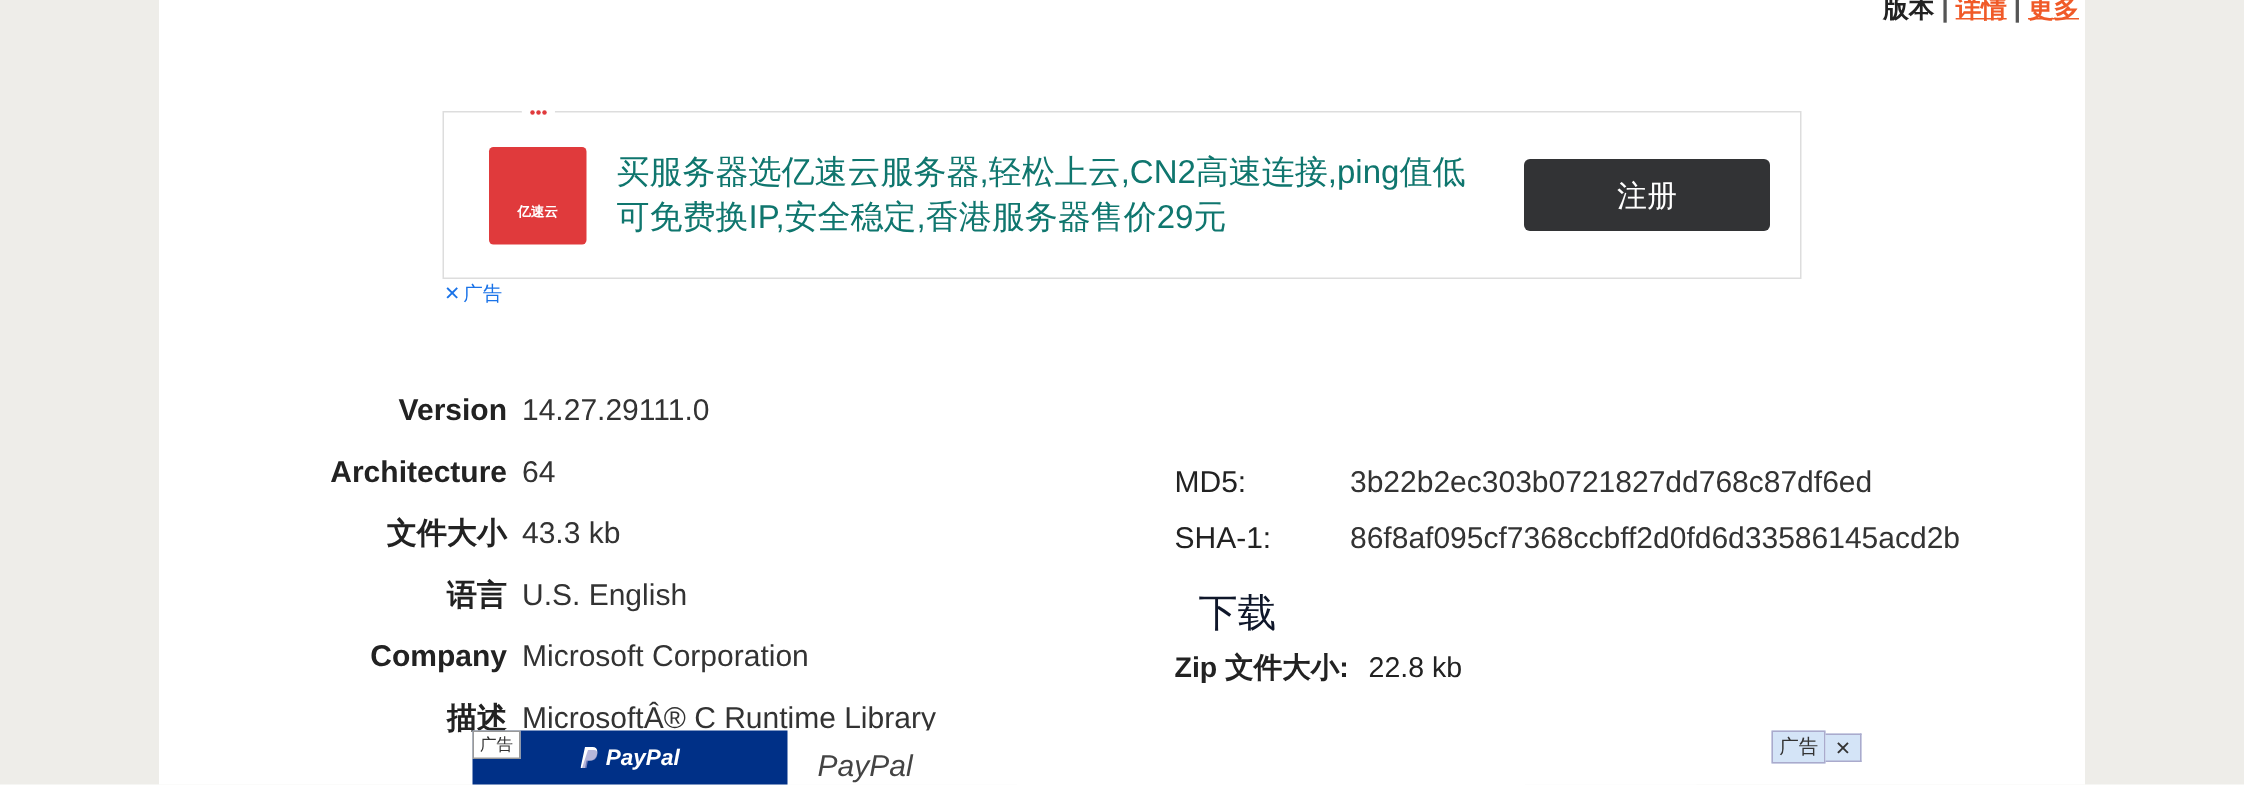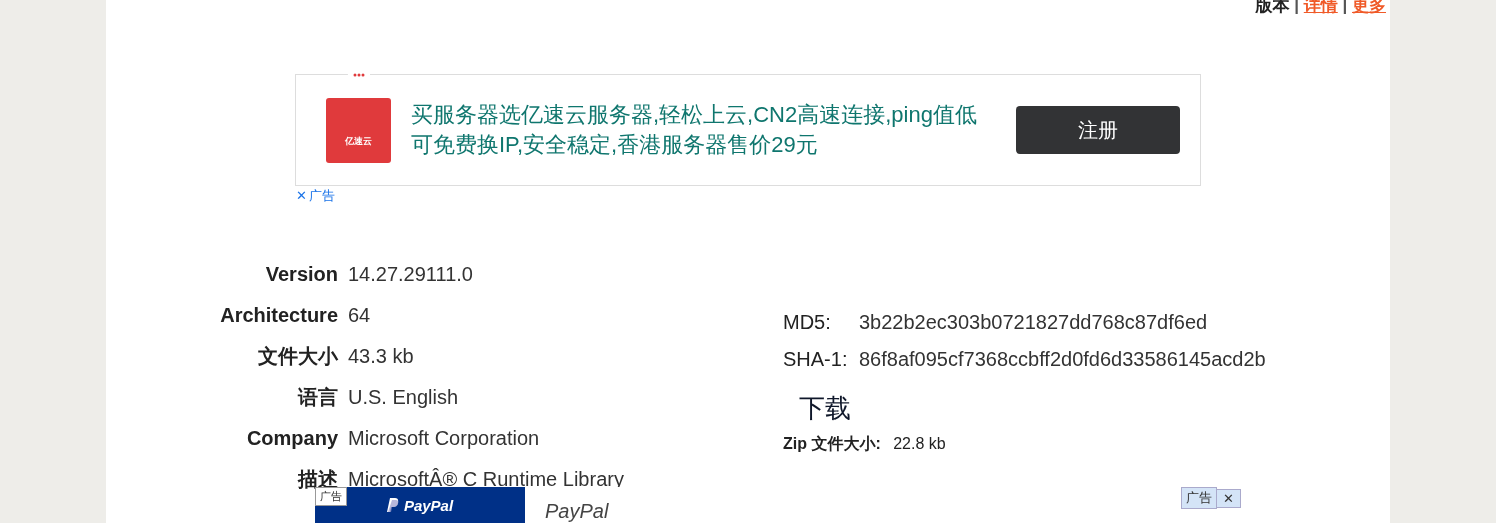--- a/index.html
+++ b/index.html
@@ -139,30 +139,31 @@
     font-size: 20px;
     line-height: 1.75;
     margin-bottom: 2px;
   }
   .label-r {
     width: 76px;
     font-weight: 400;
   }
   .value-r {
     color: #333;
+    margin-left: 41px;
   }
   .spacer-r { height: 48px; }
   .download-hdr {
     font-size: 26px;
     color: #0f172a;
     margin: 14px 0 6px 16px;
     font-weight: 400;
   }
   .zip-row {
-    font-size: 16px;
+    font-size: 19px;
     line-height: 1.5;
   }
   .zip-label {
     font-weight: 700;
     margin-right: 8px;
   }
 
   .bottom-ad {
     position: absolute;
     bottom: 0;

